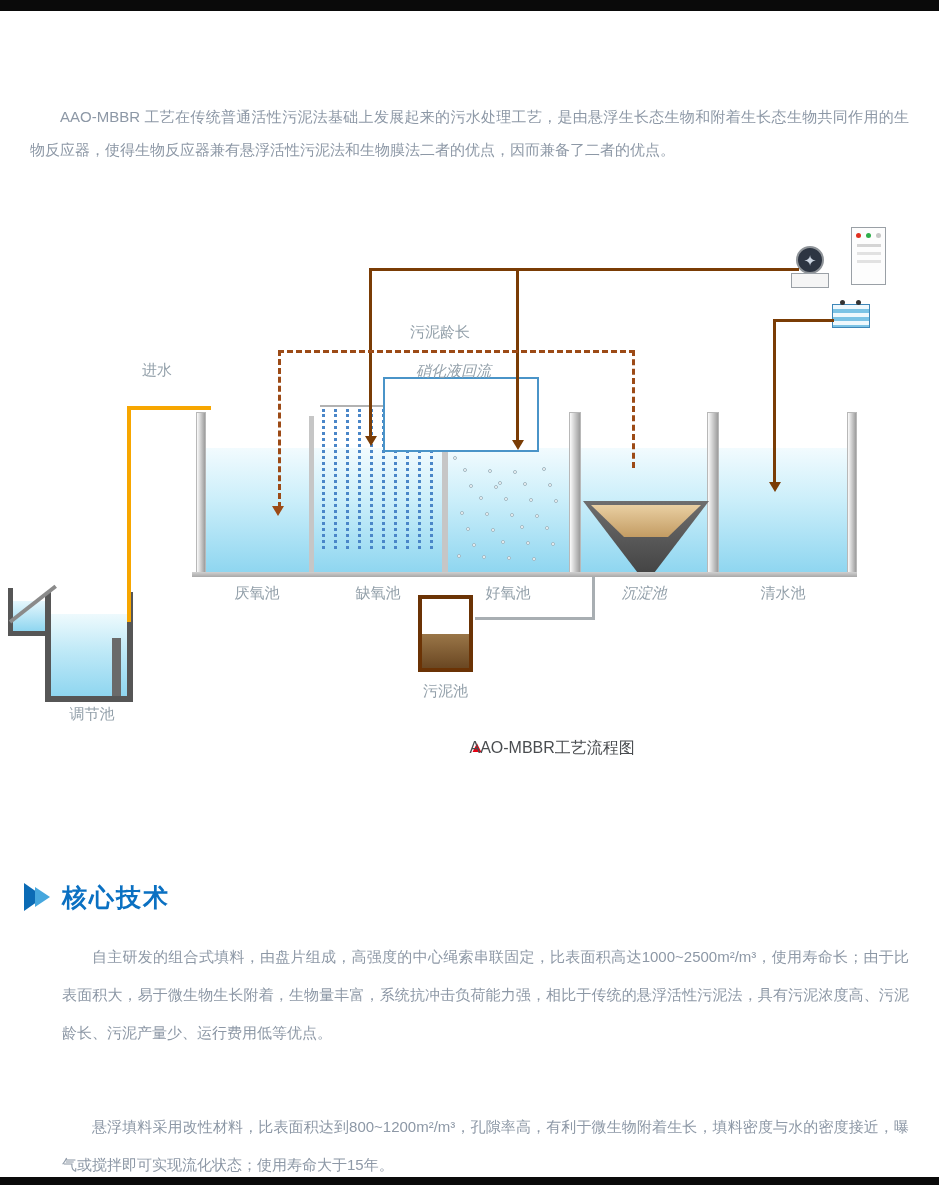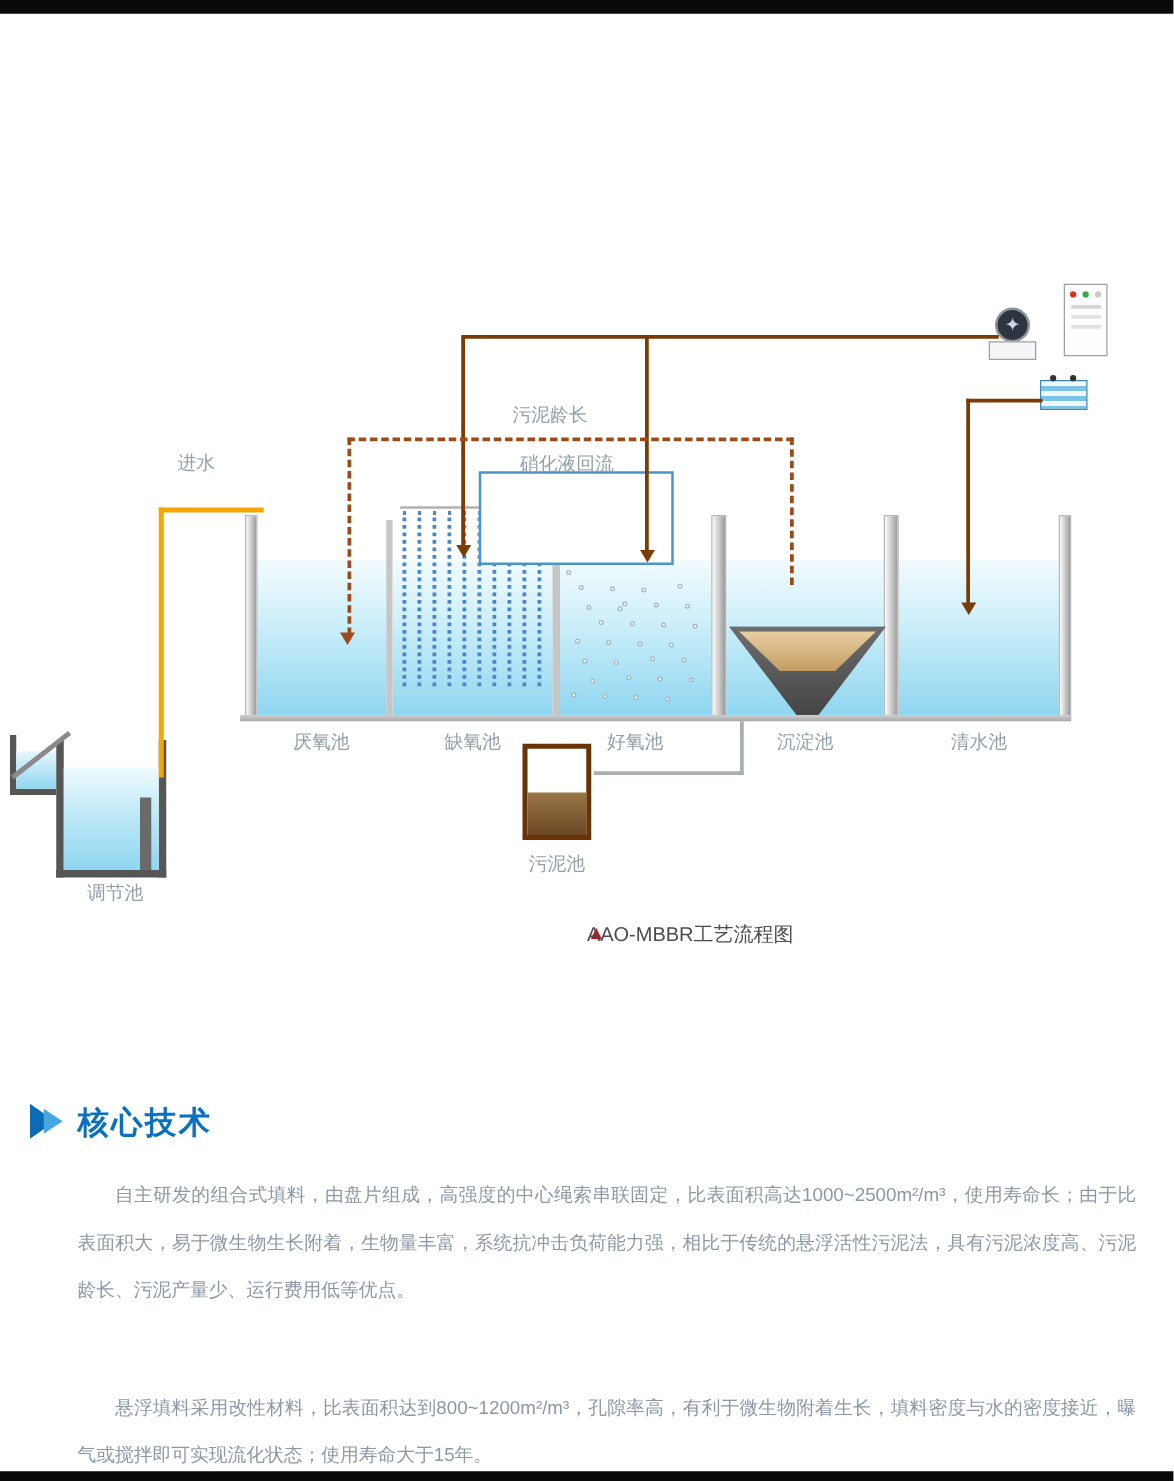--- a/index.html
+++ b/index.html
@@ -56,21 +56,21 @@
   
   .dash{z-index:6;}
   #dash-h{left:278px;top:150px;width:357px;height:0;border-top:3px dashed var(--dash-return);}
   #dash-l{left:278px;top:150px;width:0;height:158px;border-left:3px dashed var(--dash-return);}
   #dash-r{left:632px;top:150px;width:0;height:118px;border-left:3px dashed var(--dash-return);}
   #arr-d{left:272px;top:306px;border-top-color:var(--dash-return);}
 
   
   .dlabel{font-size:15px;color:var(--label-gray);z-index:8;white-space:nowrap;}
   #lbl-sludge-return{left:410px;top:123px;}
-  #lbl-nitrified{left:416px;top:162px;}
+  #lbl-nitrified{left:416px;top:162px;font-style:italic;}
   #lbl-influent{left:142px;top:161px;}
 
   
   #mbbr-box{left:383px;top:177px;width:156px;height:75px;background:#fff;border:2px solid #4a94c8;z-index:5;}
 
   
   .wall{background:linear-gradient(90deg,#fbfbfb,#9c9c9c);border:1px solid #b8b8b8;z-index:2;}
   #wall-left{left:196px;top:212px;width:10px;height:162px;}
   #wall-right{left:847px;top:212px;width:10px;height:162px;}
   #post-a{left:309px;top:216px;width:5px;height:158px;background:#c6c6c6;border:none;}
@@ -92,21 +92,21 @@
   
   #bubbles{left:450px;top:252px;width:118px;height:118px;z-index:3;overflow:hidden;}
   .bubble{position:absolute;border-radius:50%;background:#fff;border:1px solid #9fb6c0;}
 
   
   #funnel{left:583px;top:301px;width:126px;height:71px;background:linear-gradient(#6e6e6e,#454545);clip-path:polygon(0 0,100% 0,57% 100%,43% 100%);z-index:4;}
   #sediment{left:591px;top:305px;width:110px;height:32px;background:linear-gradient(#e9cfa2,#c39c63);clip-path:polygon(0 0,100% 0,70% 100%,30% 100%);z-index:5;}
 
   
   .tlabel{top:384px;width:100px;text-align:center;font-size:15px;color:var(--label-gray);z-index:8;}
-  #tl1{left:207px;} #tl2{left:328px;} #tl3{left:458px;} #tl4{left:594px;} #tl5{left:733px;}
+  #tl1{left:207px;} #tl2{left:328px;} #tl3{left:458px;} #tl4{left:594px;font-style:italic;} #tl5{left:733px;}
 
   
   #orange-v{left:127px;top:206px;width:4px;height:216px;background:var(--pipe-orange);z-index:5;}
   #orange-h{left:127px;top:206px;width:84px;height:4px;background:var(--pipe-orange);z-index:5;}
 
   
   #reg-tank{left:45px;top:392px;width:88px;height:110px;border-left:6px solid #565656;border-right:6px solid #565656;border-bottom:6px solid #565656;background:#fff;z-index:4;}
   #reg-water{position:absolute;left:0;right:0;bottom:0;top:22px;background:linear-gradient(180deg,#eefafd 0%,#bfe9f7 45%,#8fd6f0 100%);}
   #reg-pump{position:absolute;right:6px;bottom:0;width:9px;height:58px;background:#6a6a6a;}
   #pre-tank{left:8px;top:388px;width:40px;height:48px;border-left:5px solid #565656;border-bottom:5px solid #565656;background:#fff;z-index:4;}
@@ -135,20 +135,21 @@
   #cp1{margin-top:26px;}
   #cp2{margin-top:56px;}
 </style>
 </head>
 <body>
 
 <div class="page">
   <div class="strip-top"></div>
 
 
+  <p class="intro">AAO-MBBR 工艺在传统普通活性污泥法基础上发展起来的污水处理工艺，是由悬浮生长态生物和附着生长态生物共同作用的生物反应器，使得生物反应器兼有悬浮活性污泥法和生物膜法二者的优点，因而兼备了二者的优点。</p>
 
   <div class="diagram">
 
     <div class="cabinet"></div>
     <div class="fan"></div>
     <div class="fan-base"></div>
     <div class="blower"></div>
 
     <div class="pipe" id="pipe-top"></div>
     <div class="pipe" id="pipe-d1"></div>

